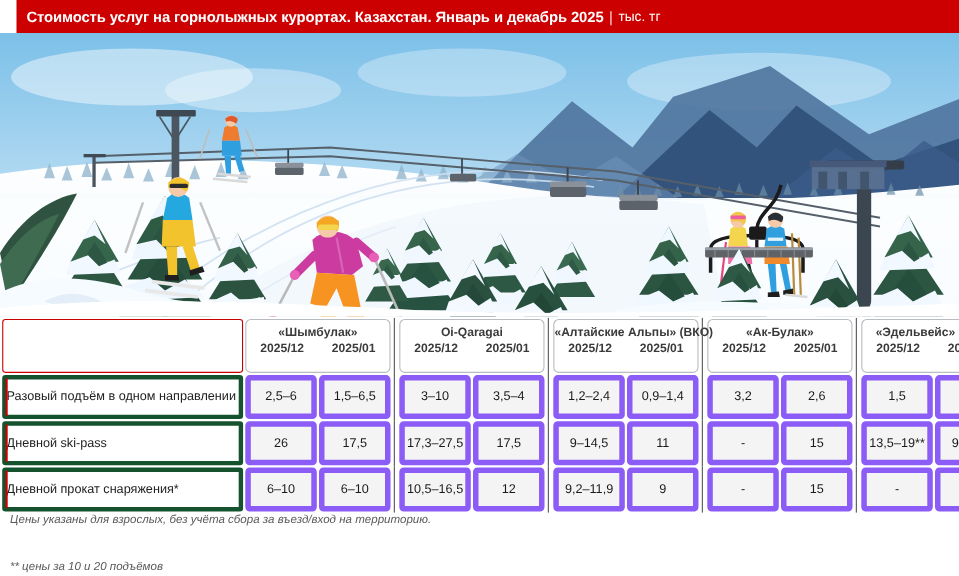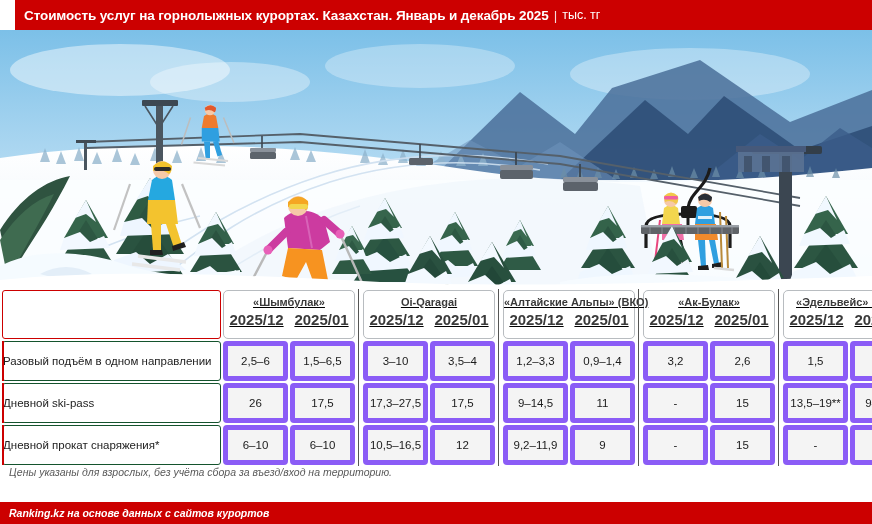--- a/index.html
+++ b/index.html
@@ -46,34 +46,34 @@
   
   .col-label{width:219px;}
   .cell-num{width:65px;}
 
   .hdr-blank{
     background:#ffffff;border:1px solid #cc0000;border-radius:3px;
     height:47px;
   }
   .grp-head{
     background:#ffffff;border:1px solid #b8bcc0;border-radius:5px;
-    height:47px;text-align:center;vertical-align:top;text-decoration:underline;
+    height:47px;text-align:center;vertical-align:top;
   }
   .grp-name{
     display:block;font-size:11px;color:#3a3a3a;padding-top:5px;white-space:nowrap;
   }
   .grp-periods{
     display:flex;justify-content:space-around;align-items:center;
     margin-top:3px;
   }
   .grp-periods span{
-    font-size:15px;color:#3a3a3a;flex:1;text-align:center;white-space:nowrap;
+    font-size:11px;color:#3a3a3a;flex:1;text-align:center;white-space:nowrap;
   }
   .row-label{
-    background:#ffffff;border:1px solid #14532d;border-radius:3px;
+    background:#ffffff;border:4px solid #14532d;border-radius:3px;
     height:30px;font-size:11.5px;color:#222;padding-left:9px;
     text-align:left;white-space:nowrap;position:relative;
   }
   .row-label::before{
     content:"";position:absolute;left:-1px;top:-1px;bottom:-1px;width:2px;
     background:#cc0000;
   }
   .data-cell{
     background:#f4f4f4;border:5px solid #8b5cf6;border-radius:4px;
     height:30px;text-align:center;font-size:11.5px;color:#1a1a1a;
@@ -562,21 +562,21 @@
       </thead>
       <tbody>
         <tr>
           <td class="row-label">Разовый подъём в одном направлении</td>
           <td class="data-cell">2,5–6</td>
           <td class="data-cell">1,5–6,5</td>
           <td class="grp-sep"></td>
           <td class="data-cell">3–10</td>
           <td class="data-cell">3,5–4</td>
           <td class="grp-sep"></td>
-          <td class="data-cell">1,2–3,3</td>
+          <td class="data-cell">1,2–2,4</td>
           <td class="data-cell">0,9–1,4</td>
           <td class="grp-sep"></td>
           <td class="data-cell">3,2</td>
           <td class="data-cell">2,6</td>
           <td class="grp-sep"></td>
           <td class="data-cell">1,5</td>
           <td class="data-cell">1</td>
         </tr>
         <tr>
           <td class="row-label">Дневной ski-pass</td>
@@ -614,17 +614,14 @@
         </tr>
       </tbody>
     </table>
   </div>
 
   <div class="notes">
     <div>Цены указаны для взрослых, без учёта сбора за въезд/вход на территорию.</div>
     <div>** цены за 10 и 20 подъёмов</div>
   </div>
 
-  <div class="footer-bar">
-    <span class="footer-text">Ranking.kz на основе данных с сайтов курортов</span>
-  </div>
 
 </div>
 
 </body></html>

